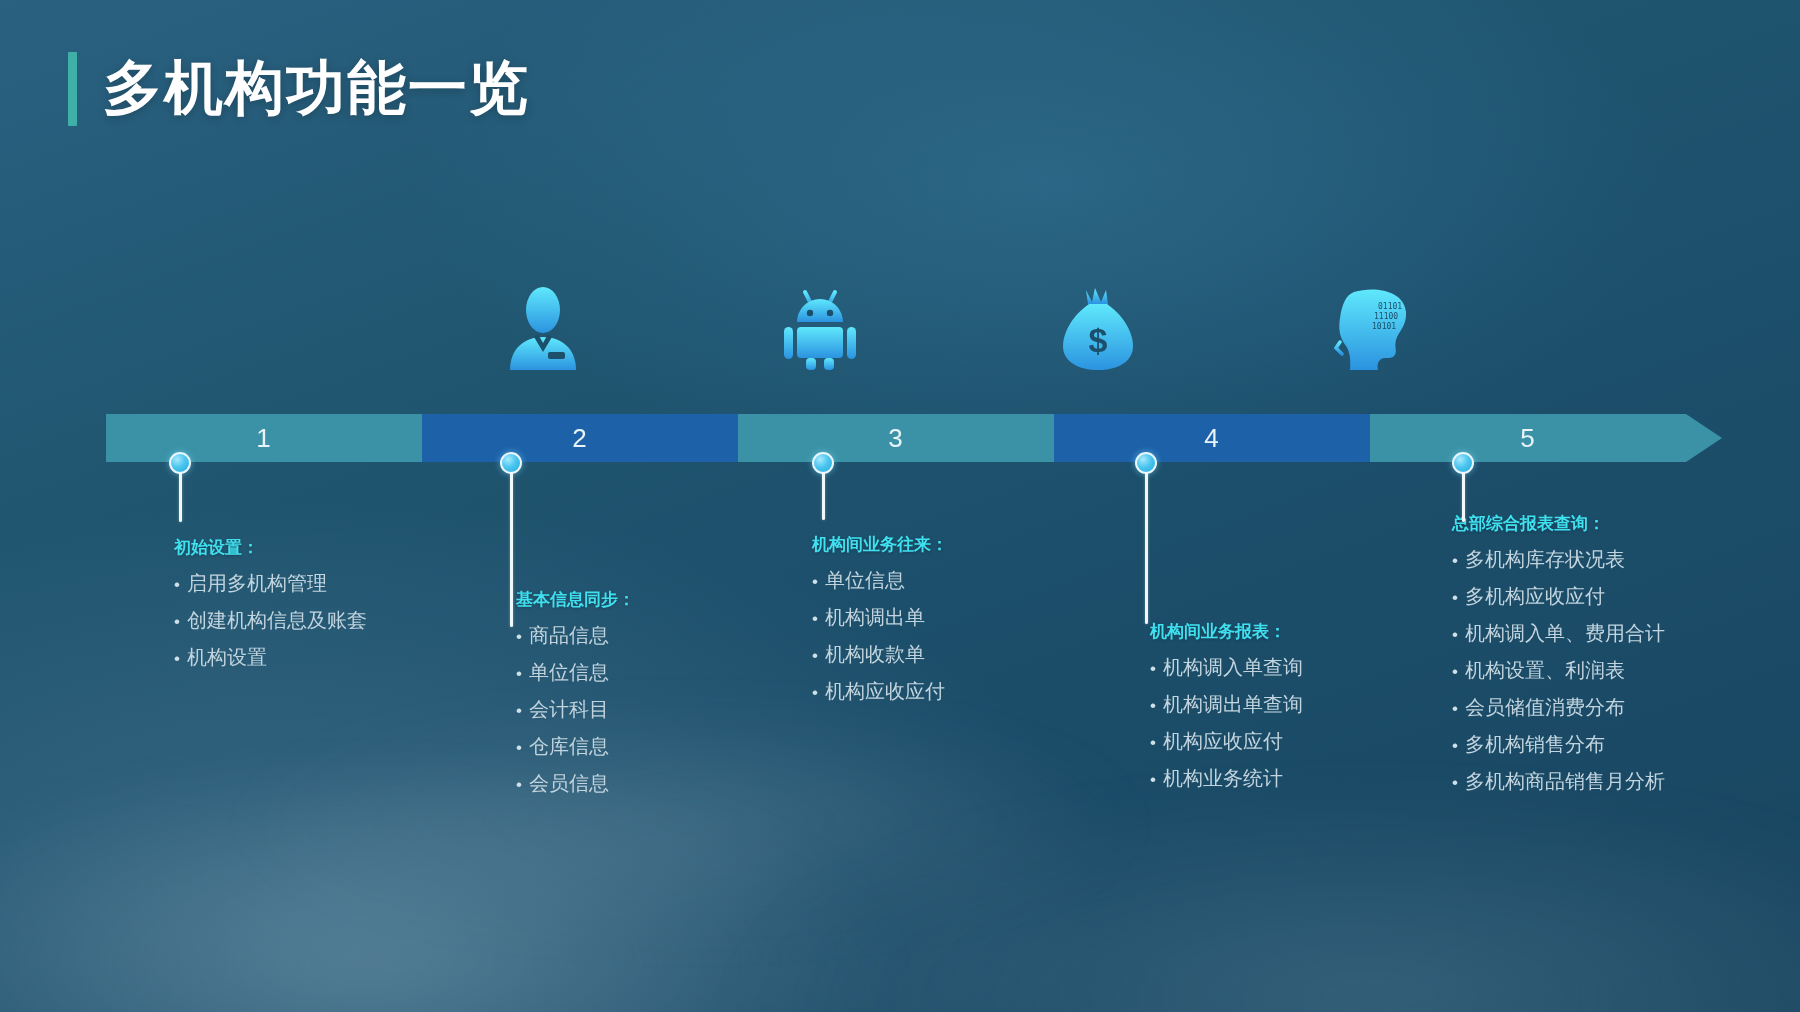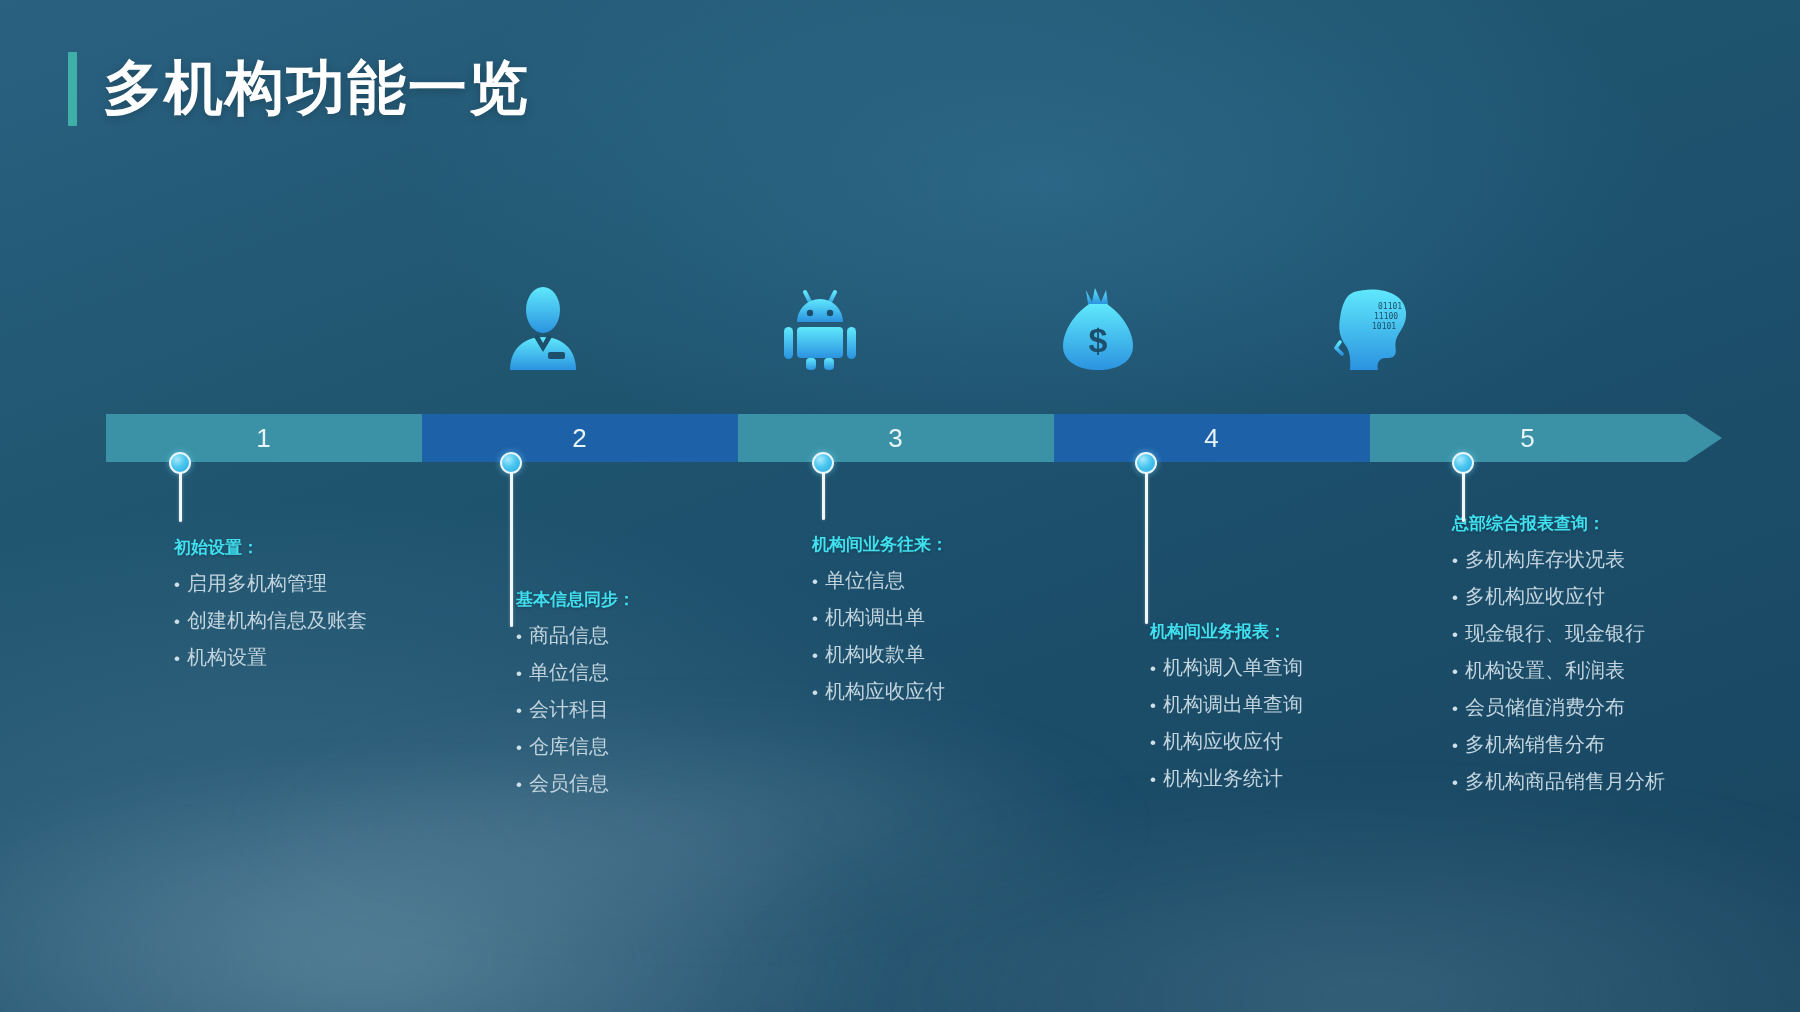--- a/index.html
+++ b/index.html
@@ -340,21 +340,21 @@
       <li>
           <span class="bullet">•</span>
           <span>多机构库存状况表</span>
         </li>
       <li>
           <span class="bullet">•</span>
           <span>多机构应收应付</span>
         </li>
       <li>
           <span class="bullet">•</span>
-          <span>现金银行、现金银行</span>
+          <span>机构调入单、费用合计</span>
         </li>
       <li>
           <span class="bullet">•</span>
           <span>机构设置、利润表</span>
         </li>
       <li>
           <span class="bullet">•</span>
           <span>会员储值消费分布</span>
         </li>
       <li>

